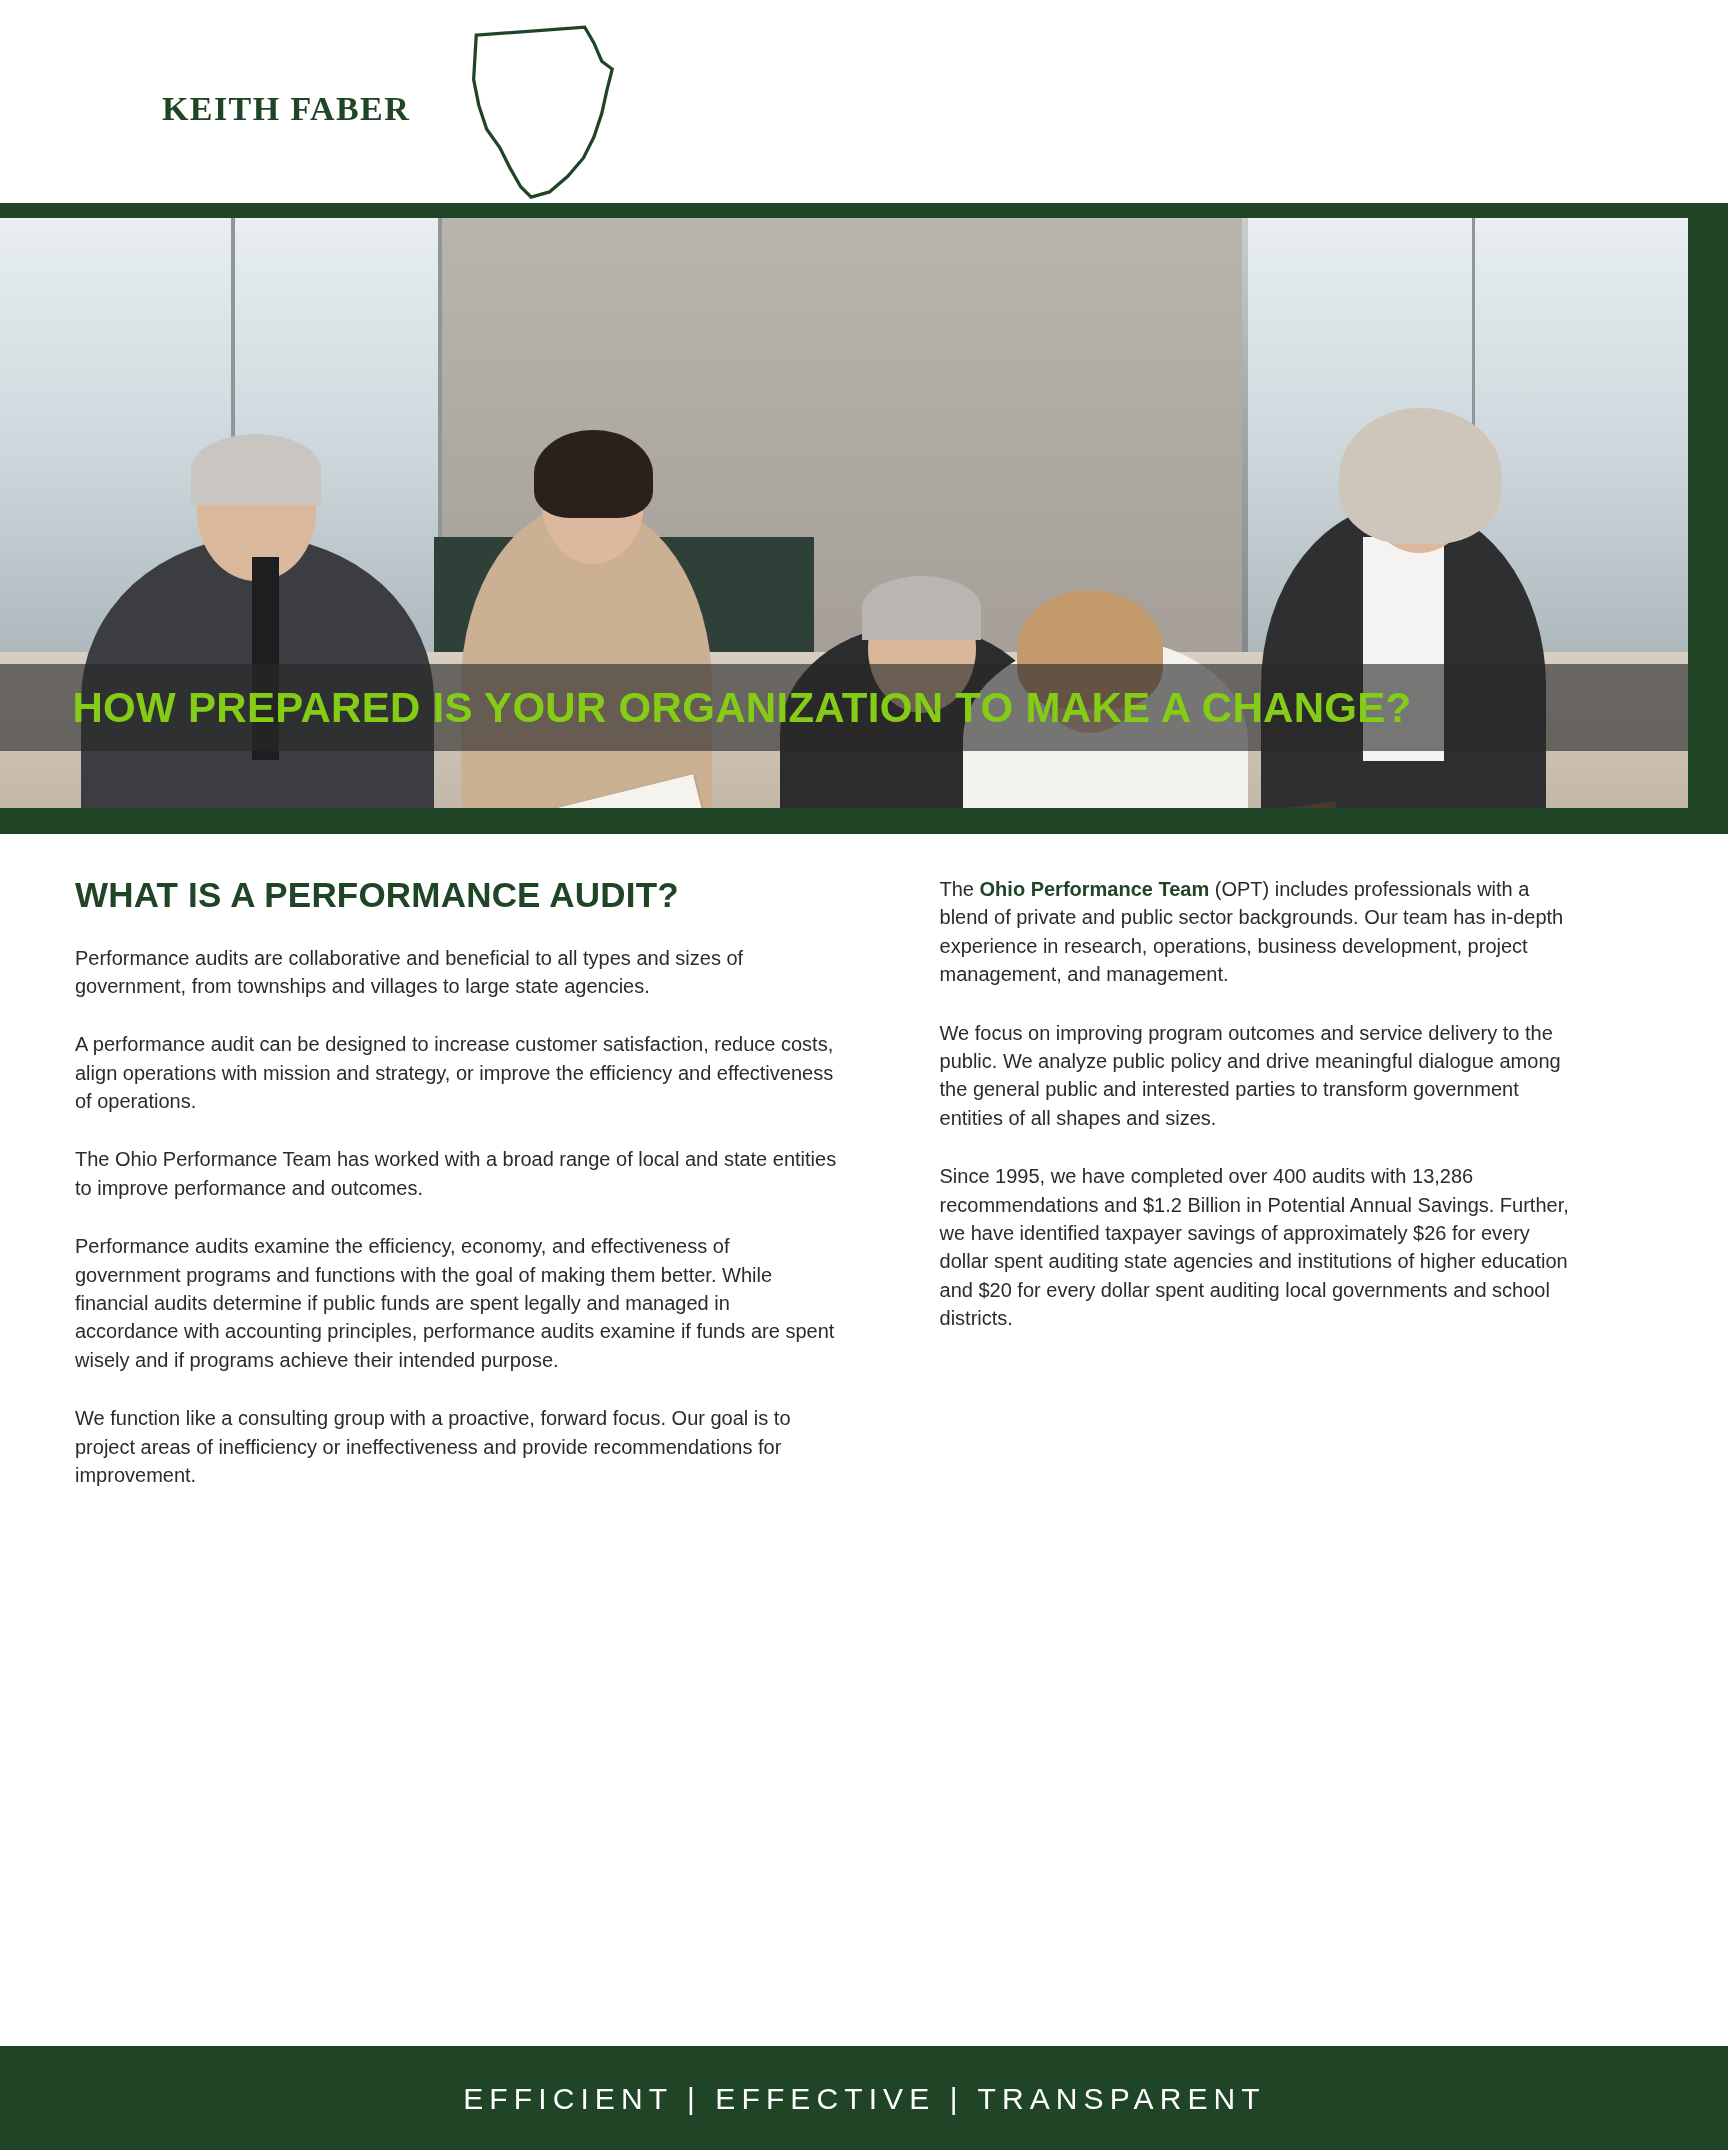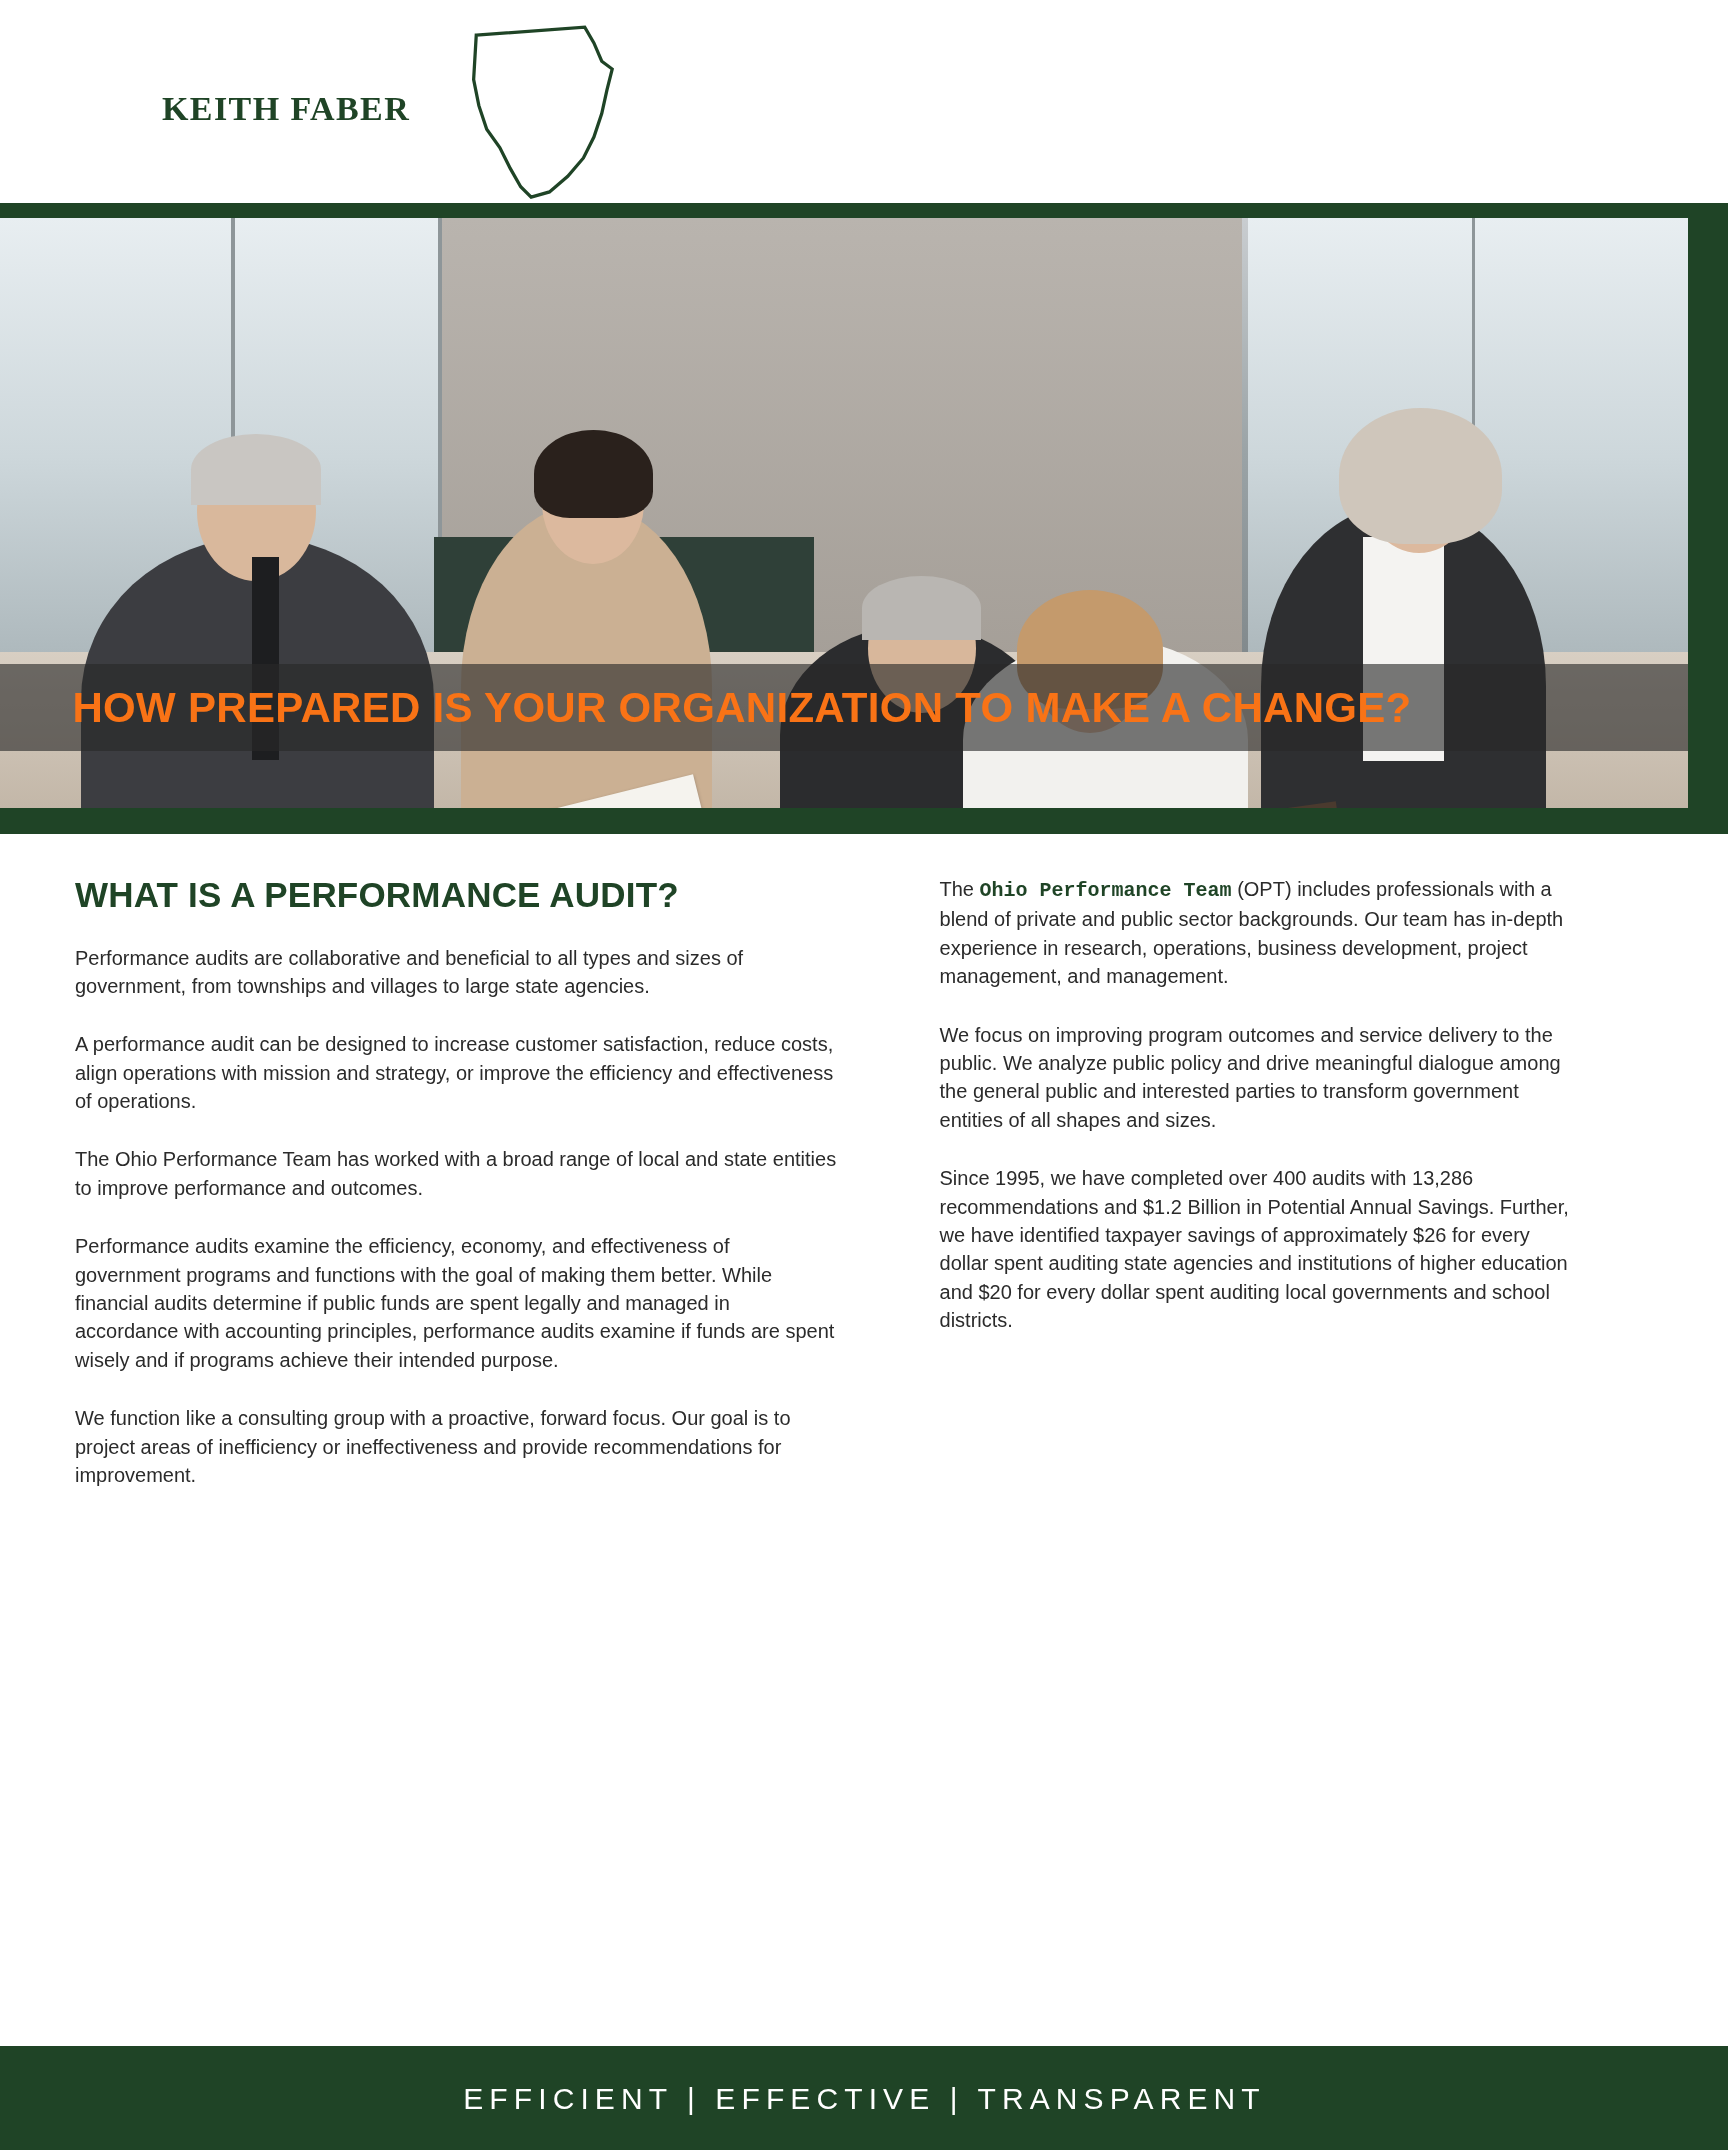--- a/index.html
+++ b/index.html
@@ -133,21 +133,21 @@
   }
   .hero-title {
     position: absolute;
     left: 0;
     bottom: 83px;
     width: 1484px;
     height: 87px;
     display: flex;
     align-items: center;
     justify-content: center;
-    color: #f97316;
+    color: #84cc16;
     font-size: 42px;
     font-weight: bold;
     letter-spacing: 0.3px;
     font-family: "Liberation Sans", sans-serif;
     margin-top: 38px;
   }
 
   
   .content {
     position: relative;
@@ -176,21 +176,20 @@
   p.body {
     font-size: 20px;
     line-height: 1.42;
     margin: 0 0 30px 0;
     color: #2b2b2b;
   }
   p.body:last-child { margin-bottom: 0; }
   .bold-green {
     font-weight: bold;
     color: #1f4426;
-    font-family: Liberation Mono, monospace;
   }
 
   
   .footer {
     position: absolute;
     left: 0;
     bottom: 0;
     width: 1729px;
     height: 105px;
     background: #1f4426;

